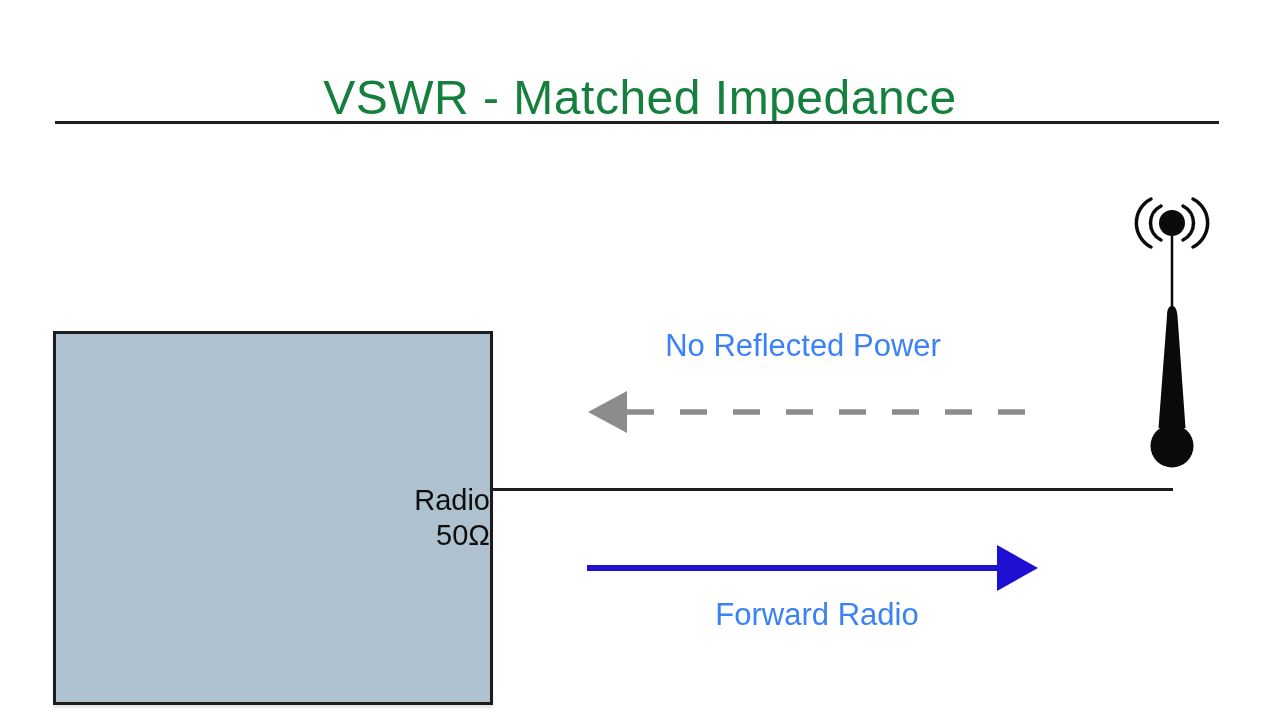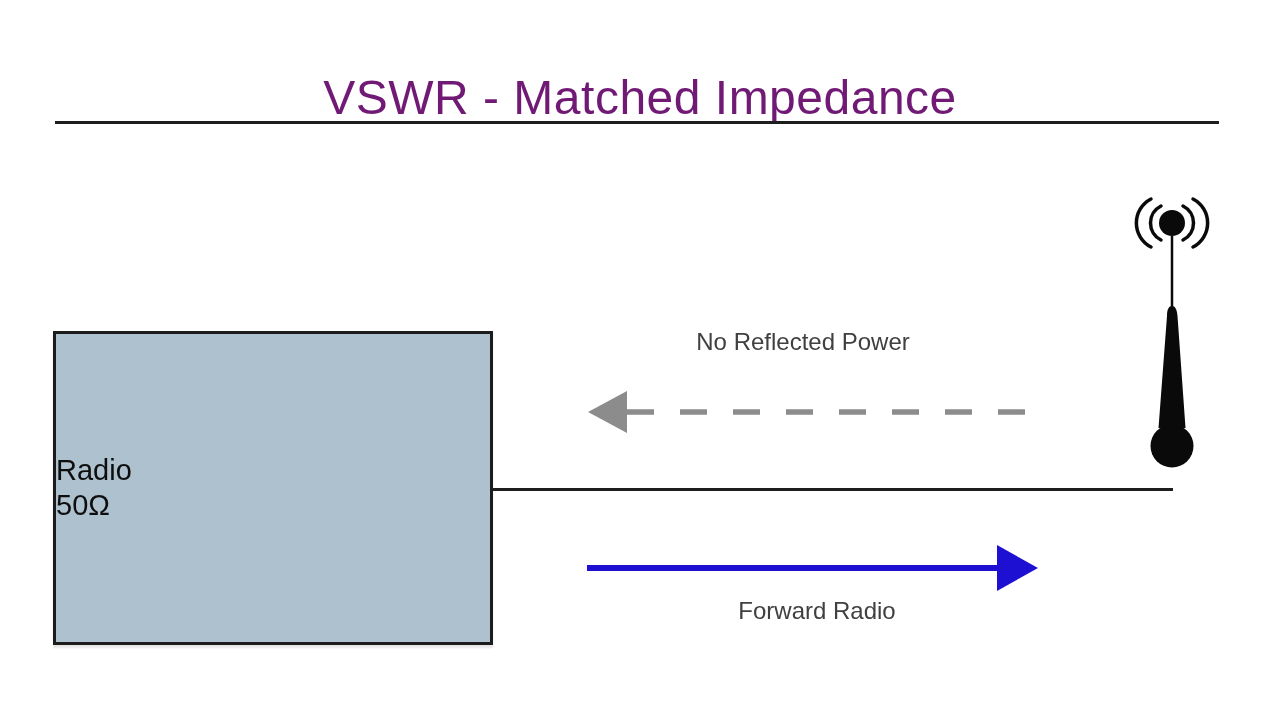--- a/index.html
+++ b/index.html
@@ -16,64 +16,64 @@
     overflow: hidden;
   }
   .diagram-title {
     position: absolute;
     left: 0;
     right: 0;
     top: 70px;
     text-align: center;
     font-size: 48px;
     font-weight: 400;
-    color: #701a75;
+    color: #15803d;
     letter-spacing: 0.5px;
   }
   .title-rule {
     position: absolute;
     left: 55px;
     top: 121px;
     width: 1164px;
     height: 3px;
     background: var(--line-dark, #1e1e1e);
   }
   .radio-box {
     position: absolute;
     left: 53px;
     top: 331px;
     width: 440px;
-    height: 314px;
+    height: 374px;
     background: var(--radio-box-fill, #aec1cf);
     border: 3px solid #1c1c1c;
     box-sizing: border-box;
     box-shadow: 0 3px 2px rgba(0,0,0,0.10);
     display: flex;
     flex-direction: column;
-    align-items: flex-start;
+    align-items: flex-end;
     justify-content: center;
   }
   .radio-box .line {
     font-size: 29px;
     line-height: 35px;
     color: #0e0e0e;
     text-align: center;
   }
   .feedline {
     position: absolute;
     left: 493px;
     top: 488px;
     width: 680px;
     height: 3px;
     background: var(--line-dark, #2f2f2f);
   }
   .label-text {
     position: absolute;
-    font-size: 24px;
-    color: #404040;
+    font-size: 31px;
+    color: #3b82f6;
     text-align: center;
   }
   .reflected-label {
     left: 578px;
     top: 328px;
     width: 450px;
   }
   .forward-label {
     left: 590px;
     top: 597px;

